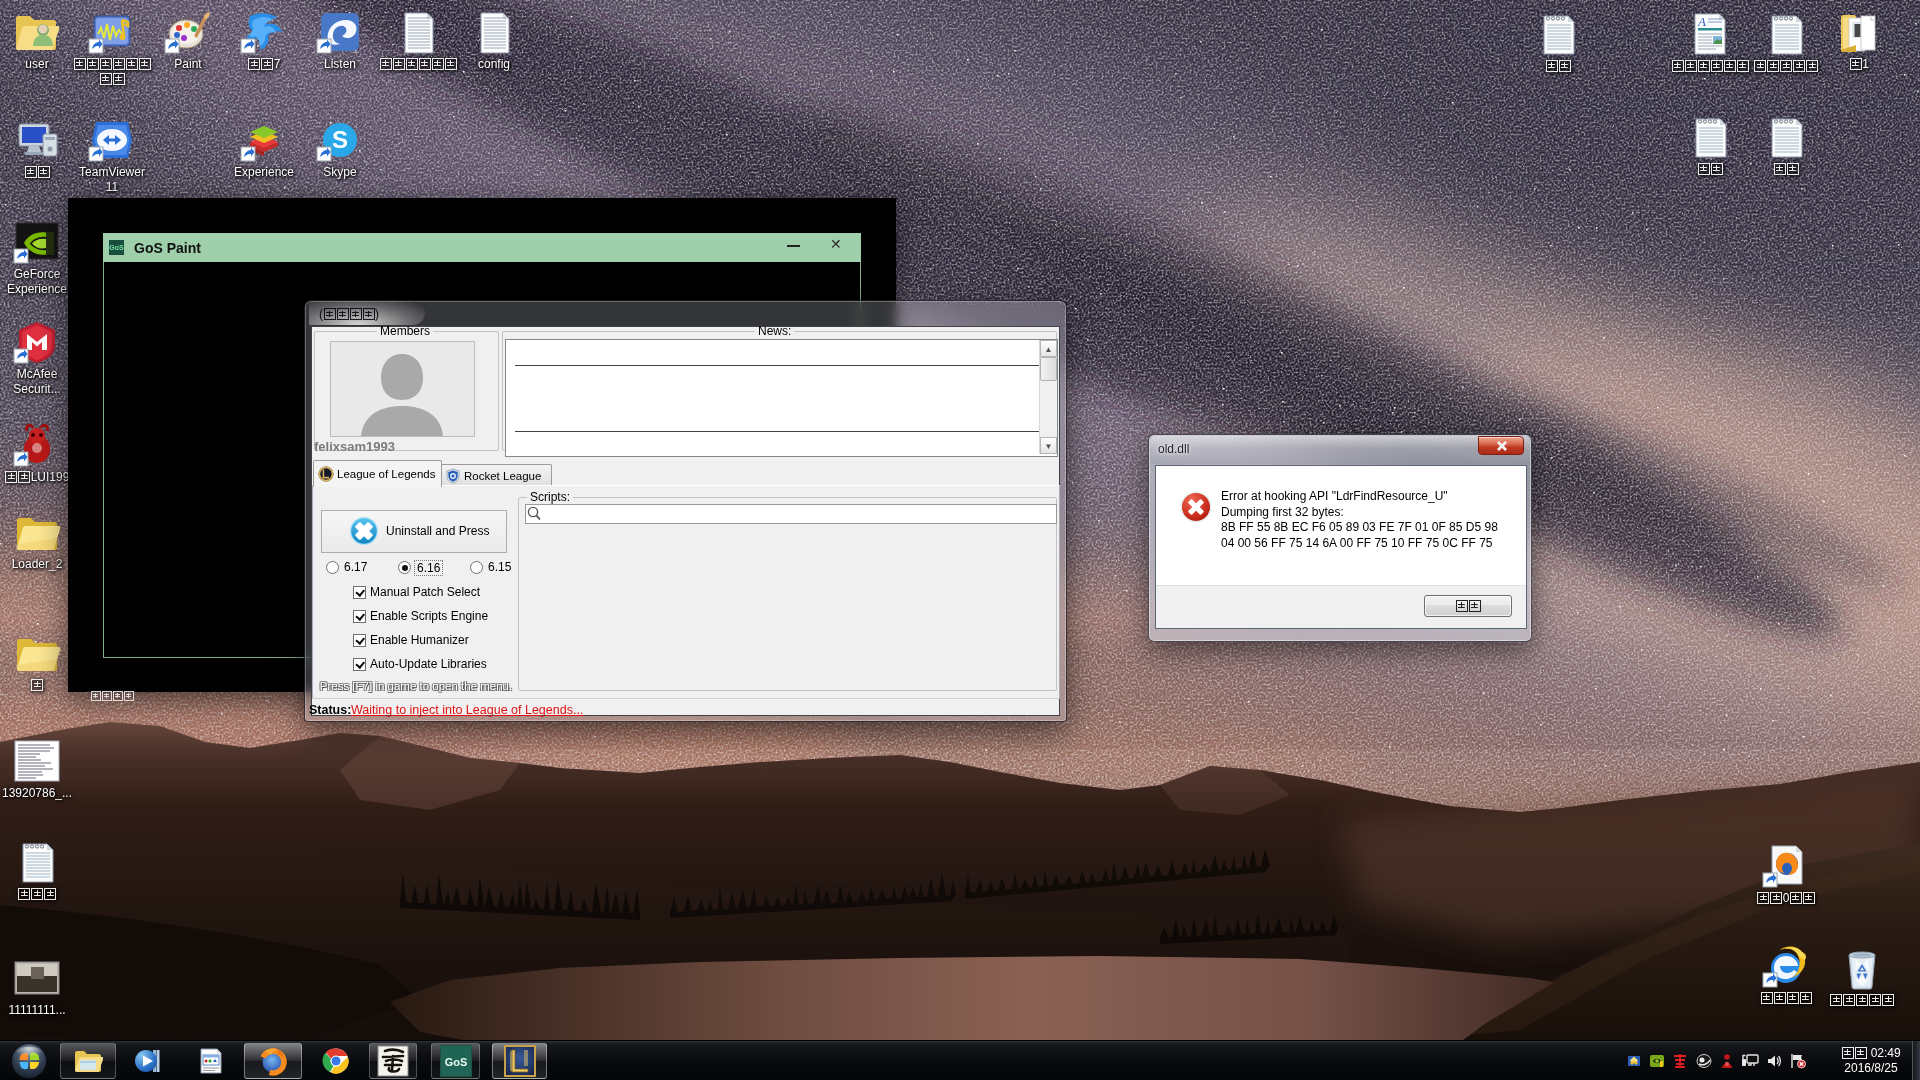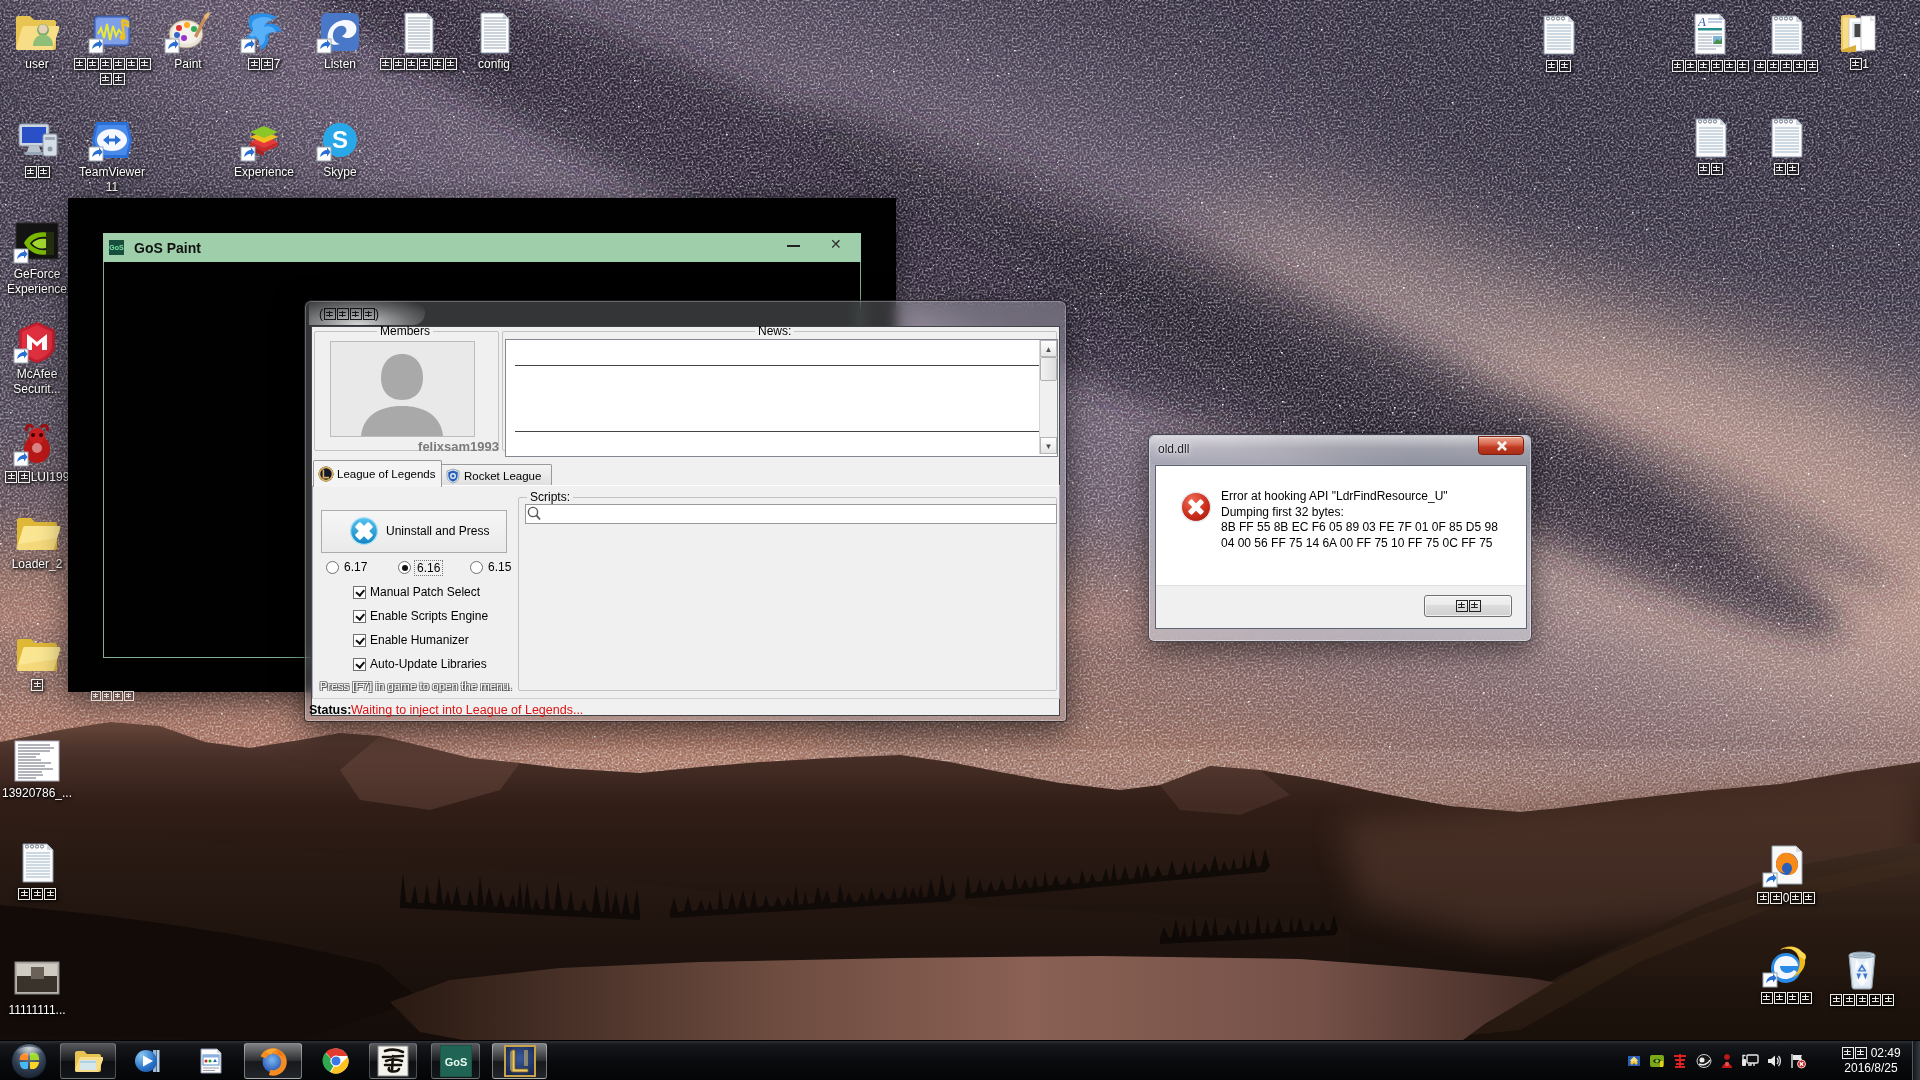--- a/index.html
+++ b/index.html
@@ -685,21 +685,21 @@
     <fieldset class="gb" style="left:2px;top:-3px;width:183px;height:125px">
         <legend>Members</legend>
       </fieldset>
     <div style="position:absolute;left:18px;top:14px;width:143px;height:94px;border:1px solid #bcbcbc"><svg width="143" height="94" viewBox="0 0 143 94">
 <rect width="143" height="94" fill="#e9e9e9"></rect>
 <g fill="#a9a9a9">
 <path d="M71,12 C84,12 92,22 92,36 C92,47 86,58 71,58 C56,58 50,47 50,36 C50,22 58,12 71,12 Z"></path>
 <path d="M30,94 C32,74 48,64 71,64 C94,64 110,74 112,94 Z"></path>
 </g>
         </svg></div>
-    <div style="position:absolute;left:2px;top:112px;width:185px;text-align:right;font-weight:bold;color:#7b7b7b;font-size:13px">felixsam1993</div>
+    <div style="position:absolute;left:2px;top:112px;width:185px;text-align:left;font-weight:bold;color:#7b7b7b;font-size:13px">felixsam1993</div>
     <fieldset class="gb" style="left:190px;top:-3px;width:553px;height:125px">
         <legend style="margin-left:252px">News:</legend>
       </fieldset>
     <div style="position:absolute;left:193px;top:12px;width:551px;height:116px;background:#fff;border:1px solid #828790">
       <div style="position:absolute;left:9px;top:25px;width:527px;border-top:1px solid #444"></div>
       <div style="position:absolute;left:9px;top:91px;width:527px;border-top:1px solid #444"></div>
       <div class="sbar">
           <div class="sarr">▲</div>
           <div class="sthumb"></div>
           <div class="sarr" style="position:absolute;bottom:0">▼</div>
@@ -761,21 +761,21 @@
       </fieldset>
     <div style="position:absolute;left:213px;top:177px;width:530px;height:18px;background:#fff;border:1px solid #999">
       <span style="position:absolute;left:0px;top:0px"><svg width="16" height="17" viewBox="0 0 16 17">
 <circle cx="7" cy="7" r="4.6" fill="none" stroke="#555" stroke-width="1.4"></circle>
 <circle cx="7" cy="7" r="3.4" fill="#f8f8f8" opacity="0.6"></circle>
 <line x1="10.4" y1="10.4" x2="14" y2="14.5" stroke="#555" stroke-width="1.8"></line>
           </svg></span>
     </div>
     <div style="position:absolute;left:0;top:371px;width:747px;border-top:1px solid #d0d0d0"></div>
     <div style="position:absolute;left:-3px;top:376px;font-size:12.5px;font-weight:bold">Status:</div>
-    <div style="position:absolute;left:39px;top:376px;font-size:12.5px;color:#e01010;">Waiting to inject into League of Legends...</div>
+    <div style="position:absolute;left:39px;top:376px;font-size:12.5px;color:#e01010;text-decoration:underline">Waiting to inject into League of Legends...</div>
   </div>
 </div>
 
 <div id="olddlg">
   <div class="oframe"></div>
   <div class="ottl">old.dll</div>
   <div class="oclose"><svg width="46" height="19" viewBox="0 0 46 19">
         <path d="M19,5 L27,13 M27,5 L19,13" stroke="#fff" stroke-width="2.6"></path>
         <path d="M19,5 L27,13 M27,5 L19,13" stroke="#eee" stroke-width="1.4"></path>
       </svg></div>

